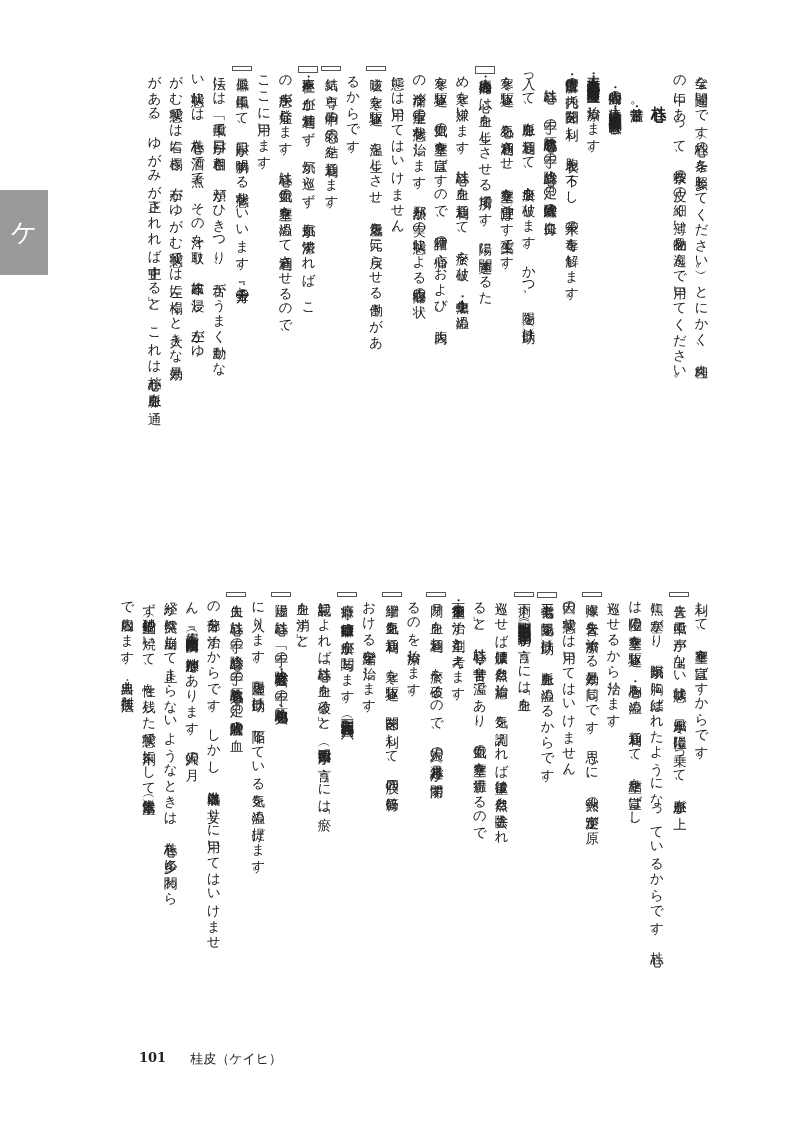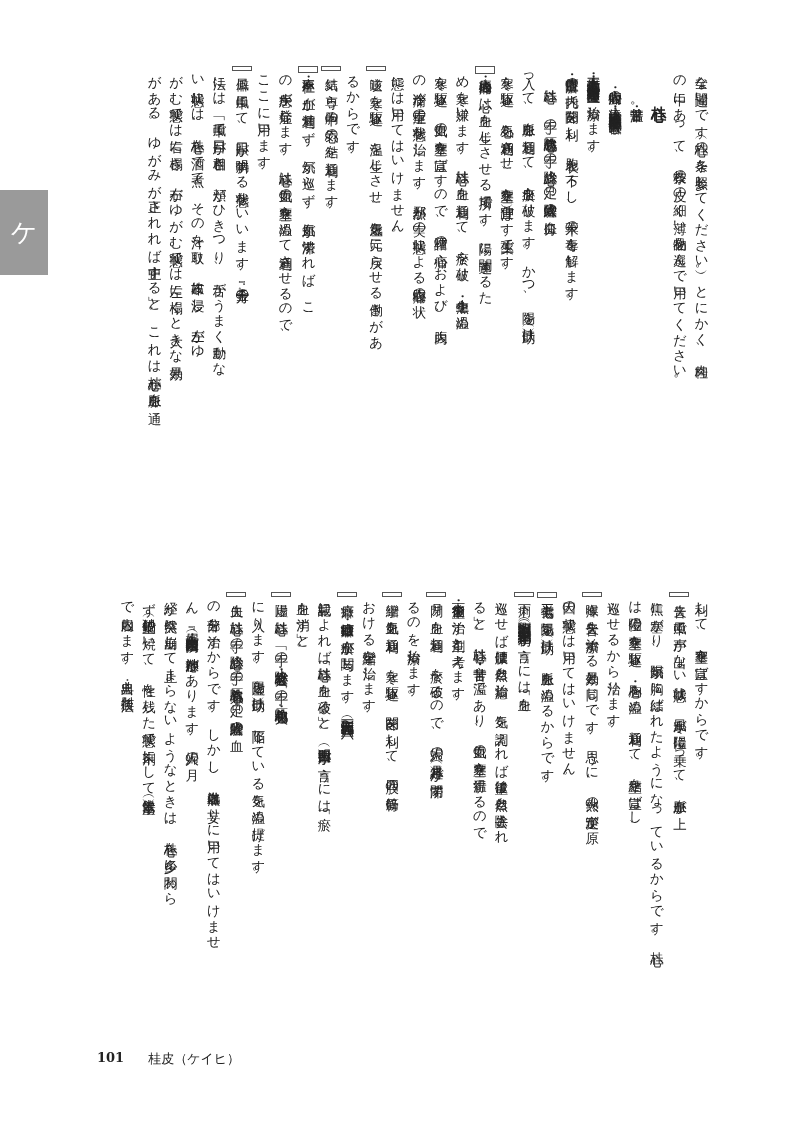--- a/index.html
+++ b/index.html
@@ -23,21 +23,21 @@
   .indent { padding-top: 1em; }
   .indent2 { padding-top: 2.3em; }
   .kw {
     display: inline-block; border: 1px solid #555; padding: 1px 0; margin-left: 2px;
     font-family: "DejaVu Sans", sans-serif; font-size: 13px; line-height: 18px;
   }
   .footer {
     position: absolute; left: 97px; top: 1050px; font-size: 13px; color: #222;
     display: flex; gap: 24px;
   }
-  .footer .pg { font-weight: bold; }
+  .footer .pg { font-weight: bold; margin-left: 42px; }
 </style>
 </head>
 <body>
 
 <div class="side-tab">ケ</div>
 
 <div class="block top">
   <span class="col">全な間違いです（桂心の条を参照してください）。とにかく、肉桂</span>
   <span class="col">の中にあって、枝条の皮の細く薄い品物を選んで用いてください。</span>
   <span class="col head">桂心</span>

